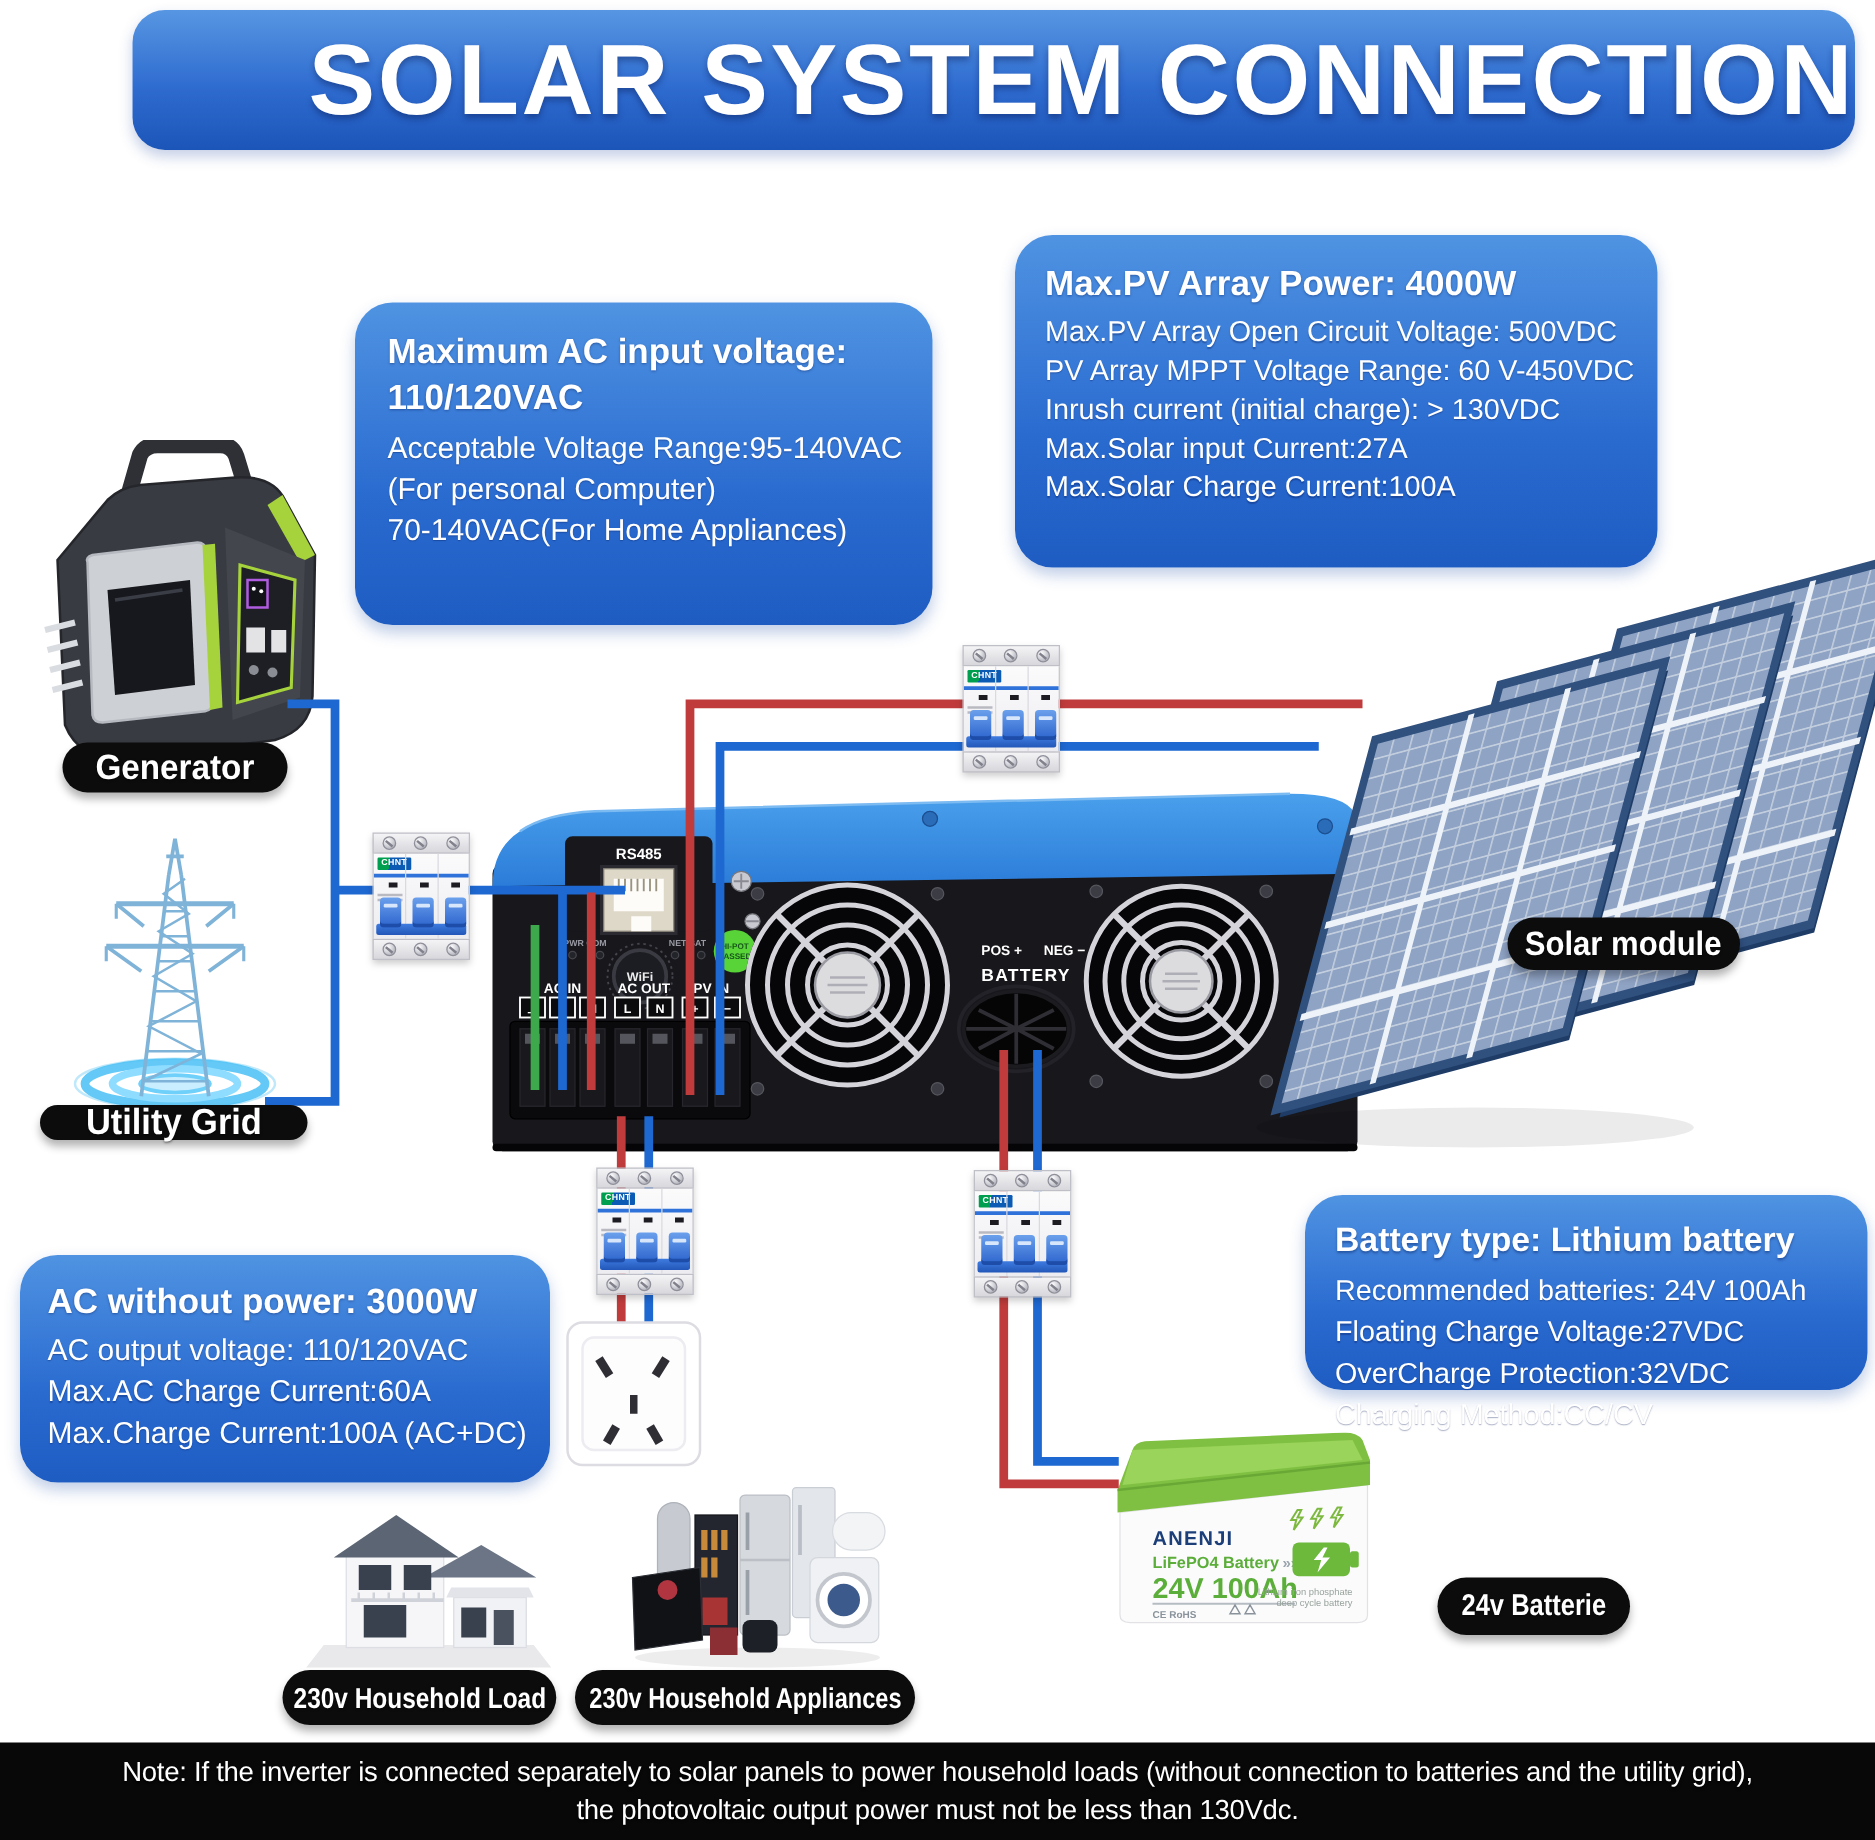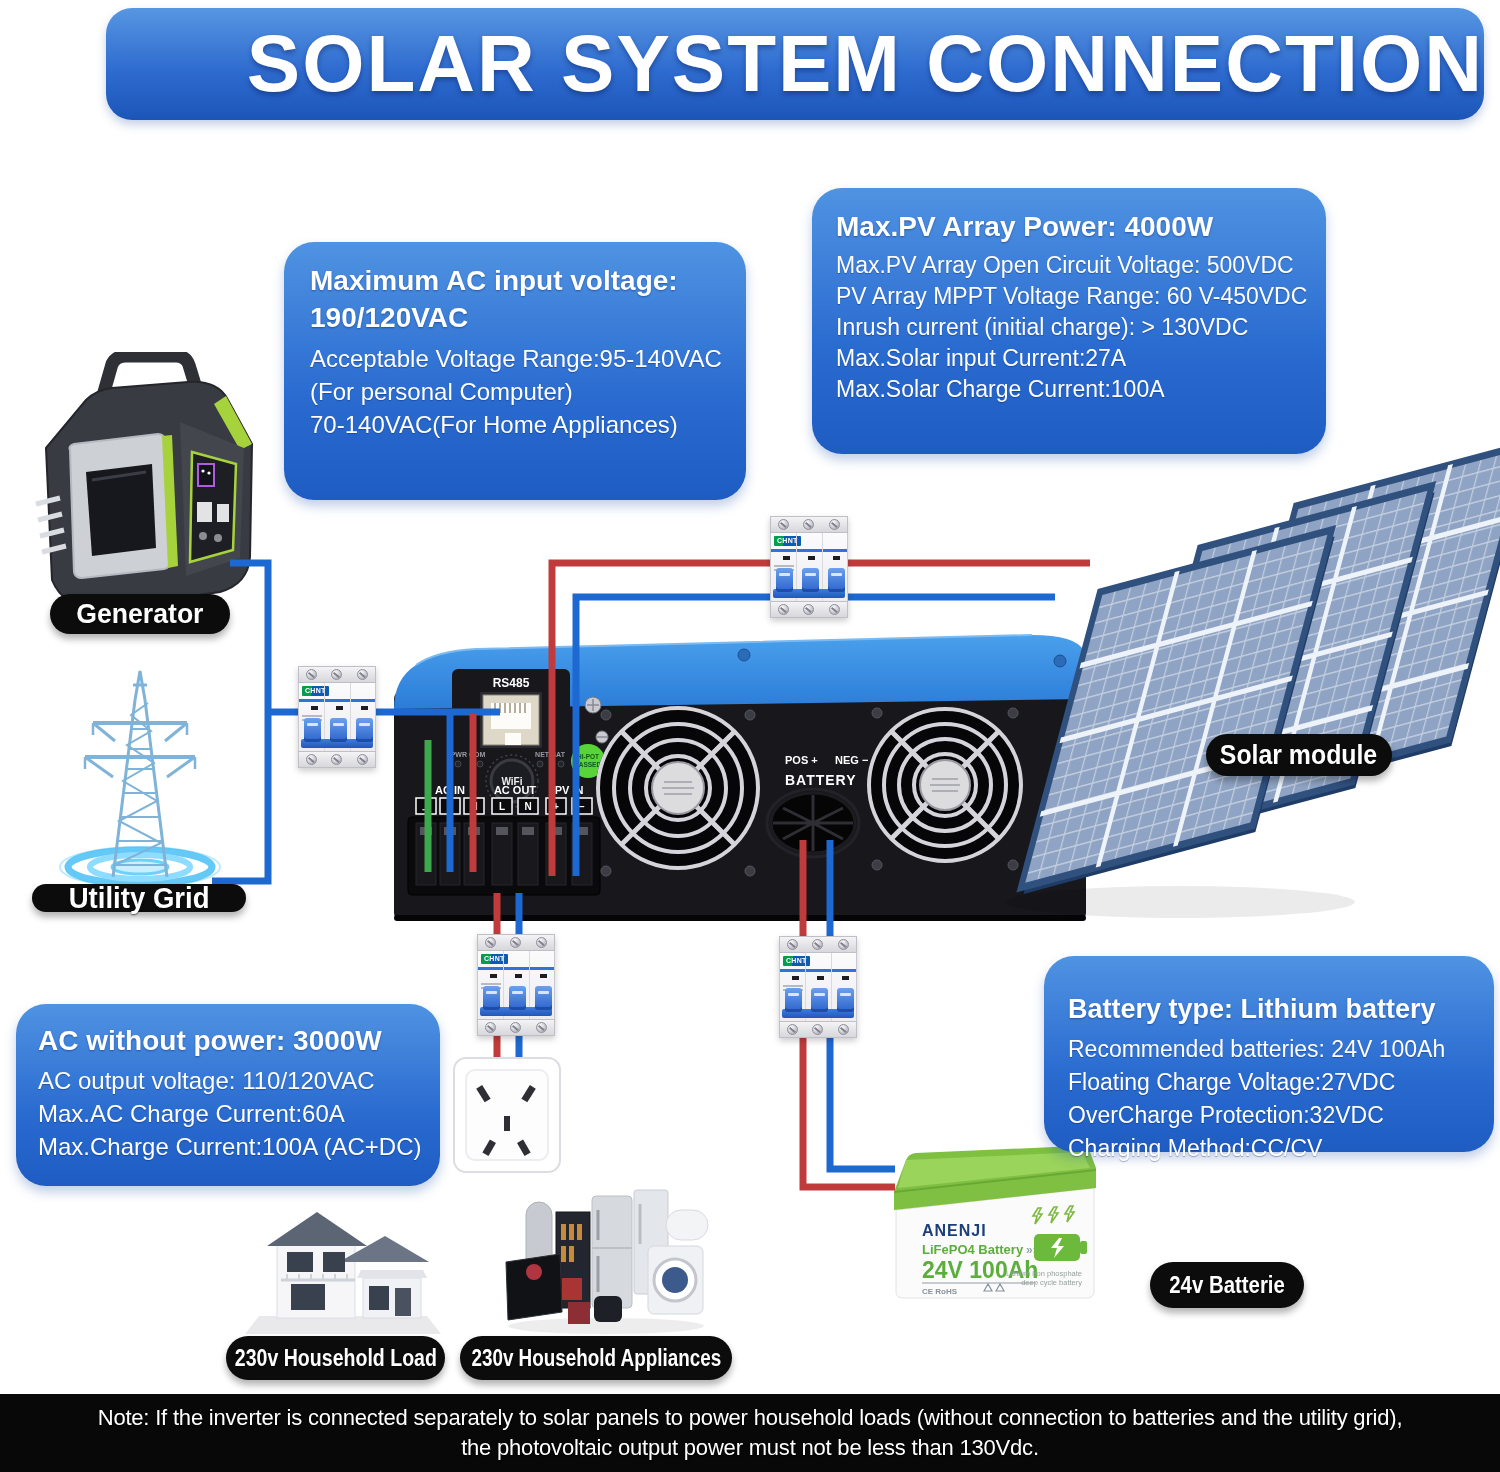--- a/index.html
+++ b/index.html
@@ -66,21 +66,21 @@
 <body>
 
 <div class="stage">
 
   <div class="banner">
     <span>SOLAR SYSTEM CONNECTION</span>
   </div>
 
   <div class="ibox" style="left:284px;top:242px;width:462px;height:258px;padding:20px 26px;box-sizing:border-box">
     <div class="tt">Maximum AC input voltage:</div>
-    <div class="tt" style="margin-bottom:6px">190/120VAC</div>
+    <div class="tt" style="margin-bottom:6px">110/120VAC</div>
     <div class="ln">Acceptable Voltage Range:95-140VAC</div>
     <div class="ln">(For personal Computer)</div>
     <div class="ln">70-140VAC(For Home Appliances)</div>
   </div>
 
   <div class="ibox pv" style="left:812px;top:188px;width:514px;height:266px;padding:20px 24px;box-sizing:border-box">
     <div class="tt" style="margin-bottom:5px">Max.PV Array Power: 4000W</div>
     <div class="ln">Max.PV Array Open Circuit Voltage: 500VDC</div>
     <div class="ln">PV Array MPPT Voltage Range: 60 V-450VDC</div>
     <div class="ln">Inrush current (initial charge): &gt; 130VDC</div>
@@ -88,21 +88,21 @@
     <div class="ln">Max.Solar Charge Current:100A</div>
   </div>
 
   <div class="ibox" style="left:16px;top:1004px;width:424px;height:182px;padding:18px 22px;box-sizing:border-box">
     <div class="tt" style="margin-bottom:5px">AC without power: 3000W</div>
     <div class="ln">AC output voltage: 110/120VAC</div>
     <div class="ln">Max.AC Charge Current:60A</div>
     <div class="ln">Max.Charge Current:100A (AC+DC)</div>
   </div>
 
-  <div class="ibox bat" style="left:1044px;top:956px;width:450px;height:196px;padding:35px 24px;box-sizing:border-box">
+  <div class="ibox bat" style="left:1044px;top:956px;width:450px;height:156px;padding:18px 24px;box-sizing:border-box">
     <div class="tt" style="margin-bottom:5px">Battery type: Lithium battery</div>
     <div class="ln">Recommended batteries: 24V 100Ah</div>
     <div class="ln">Floating Charge Voltage:27VDC</div>
     <div class="ln">OverCharge Protection:32VDC</div>
     <div class="ln">Charging Method:CC/CV</div>
   </div>
 
   <svg class="abs z4" style="left:12px;top:352px" width="255" height="275" viewBox="0 0 255 275">
     <path d="M92,40 L100,12 Q104,4 114,4 L164,4 Q174,4 177,13 L184,36" fill="none" stroke="#2e3036" stroke-width="13" stroke-linecap="round"></path>
     <path d="M34,96 L74,48 Q84,38 100,36 L176,30 Q206,28 216,48 L240,92 L238,205 Q236,232 208,240 L92,256 Q52,258 40,228 Z" fill="#383b41" stroke="#24262b" stroke-width="2"></path>

